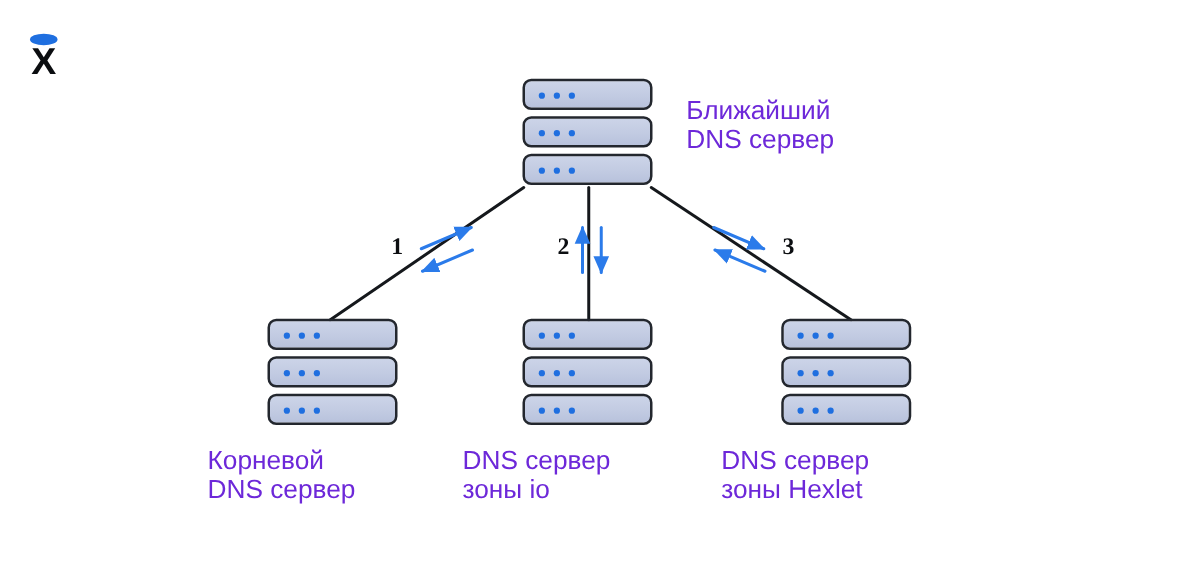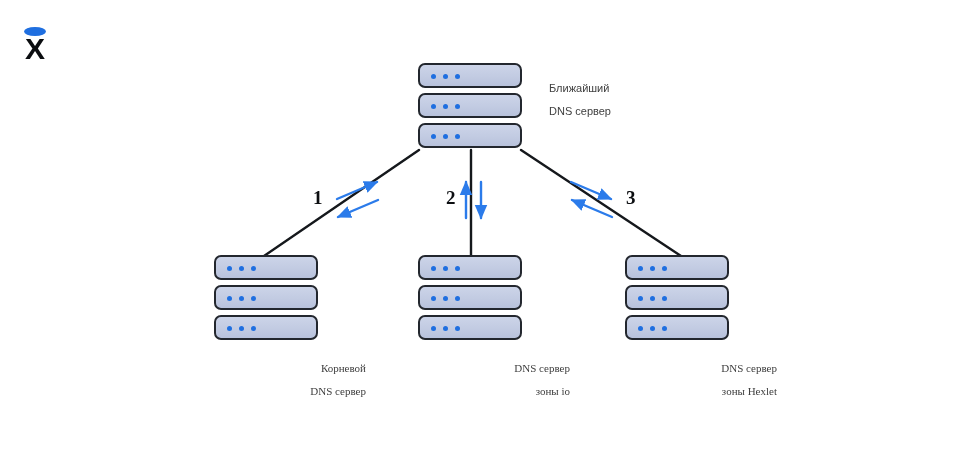--- a/index.html
+++ b/index.html
@@ -60,26 +60,26 @@
     height: 5px;
     border-radius: 50%;
     background: #1f6fe0;
   }
   .dot.d1 { left: 11px; }
   .dot.d2 { left: 23px; }
   .dot.d3 { left: 35px; }
   
   .caption {
     position: absolute;
-    font-size: 11px;
+    font-size: 21px;
     line-height: 23px;
-    color: #404040;
+    color: #6d28d9;
     white-space: pre-line;
   }
-  .caption.center { text-align: right; font-family: Liberation Serif, serif; }
+  .caption.center { text-align: left; }
   .caption.left   { text-align: left; }
   
   .step {
     position: absolute;
     font-family: "Liberation Serif", serif;
     font-weight: bold;
     font-size: 19px;
     color: #0c0e11;
     line-height: 1;
   }

